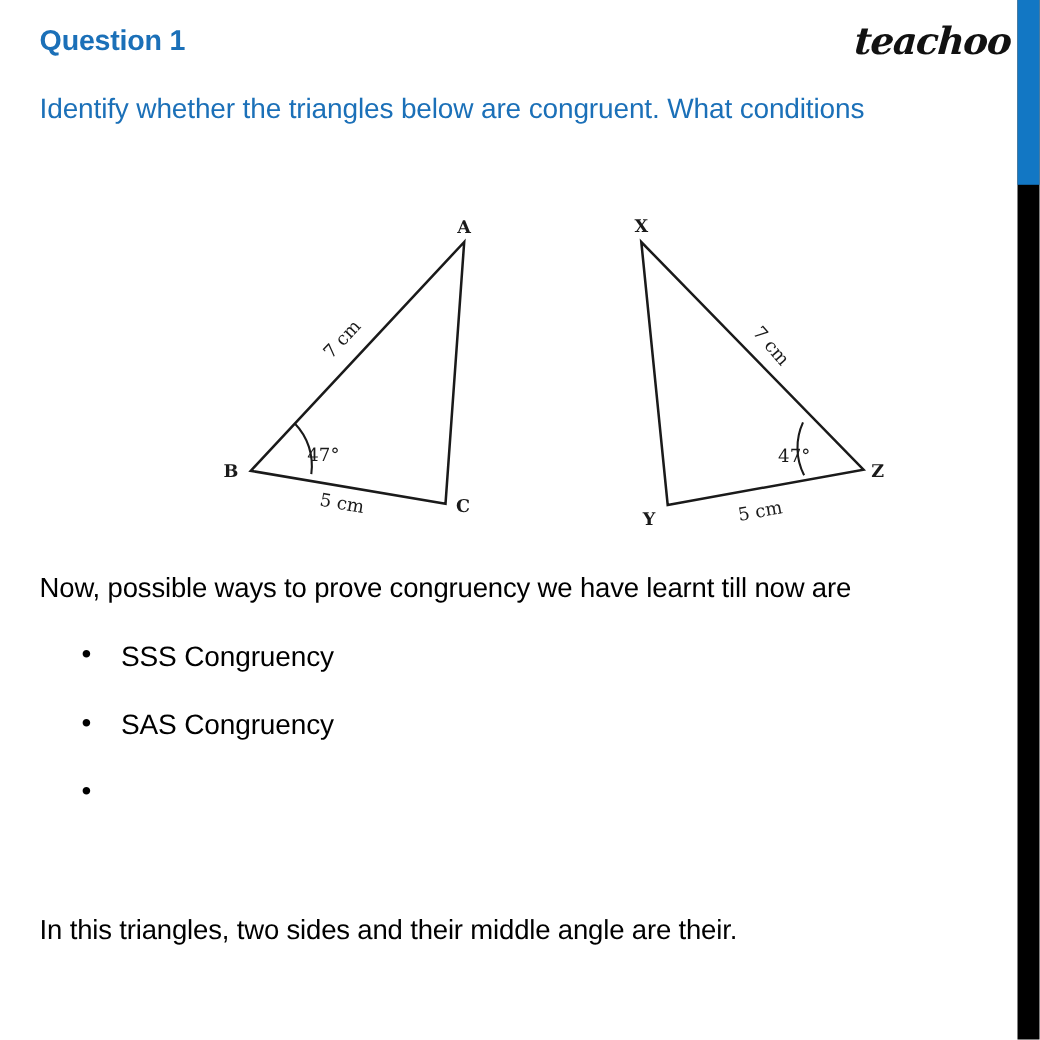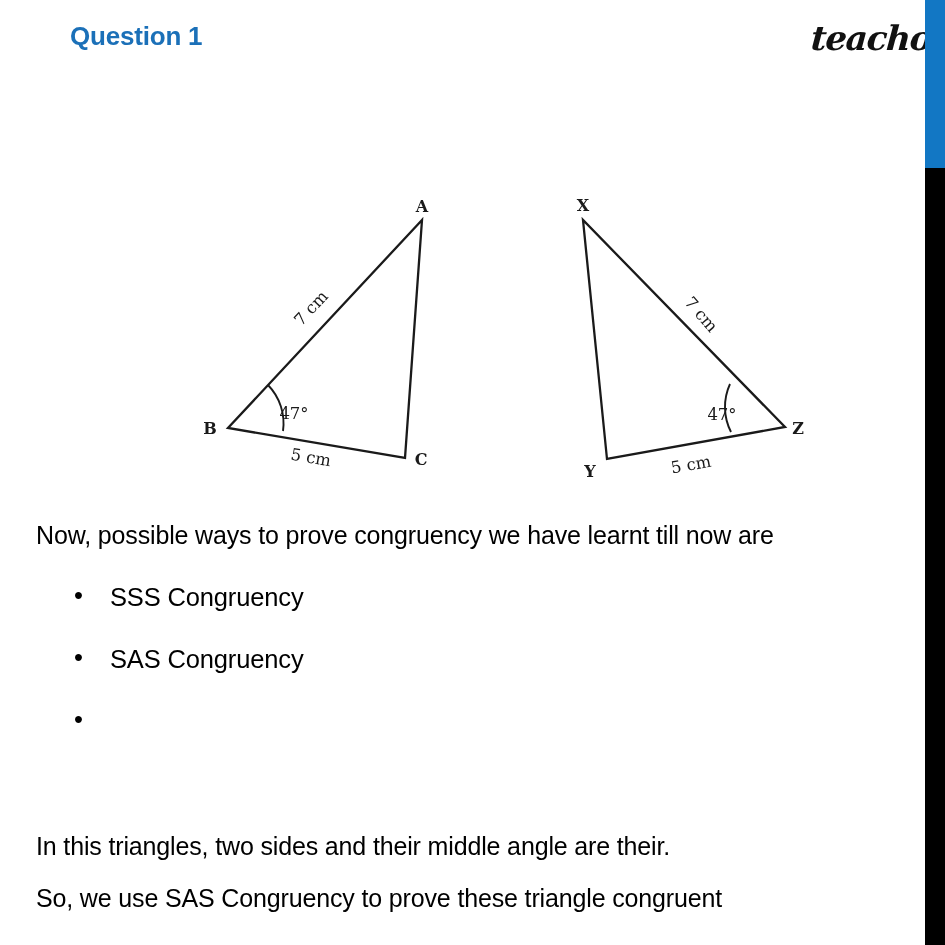--- a/index.html
+++ b/index.html
@@ -44,21 +44,20 @@
     overflow: hidden;
   }
 
   
   #header {
     position: absolute;
     top: 18px;
     left: 36px;
     width: 876px;
     height: 46px;
-    margin-left: 34px;
   }
   #question-title {
     position: absolute;
     left: 0;
     top: 3px;
     font-size: 26px;
     font-weight: bold;
     color: #1b70b8;
     letter-spacing: -0.2px;
     white-space: nowrap;
@@ -162,20 +161,21 @@
 <body>
 
 <div id="page">
 
   <div id="header">
     <div id="question-title">Question 1</div>
     <div id="brand-logo">teachoo</div>
   </div>
 
   <div id="question-body">
+    <div>Identify whether the triangles below are congruent. What conditions</div>
   </div>
 
   <div id="figure">
     <svg width="925" height="305" viewBox="0 0 925 305" xmlns="http://www.w3.org/2000/svg">
 
       <g>
 
         <path d="M 422 35 L 228 243 L 405 273 Z" fill="none" stroke="#1a1a1a" stroke-width="2.3" stroke-linejoin="miter" stroke-linecap="round"></path>
 
         <path d="M 268 200 A 55 55 0 0 1 283 246" fill="none" stroke="#1a1a1a" stroke-width="1.9"></path>
@@ -221,19 +221,18 @@
       <span class="bullet-dot">•</span>
       <span class="bullet-text"><b>SAS</b><span> Congruency</span></span>
     </div>
     <div class="bullet-row">
       <span class="bullet-dot">•</span>
     </div>
   </div>
 
   <div id="closing-line-1" class="prose"><span>In this triangles, </span><b>two sides and their middle angle</b><span> are their.</span></div>
 
-  <div id="closing-line-2" class="prose"><span>So, we use </span><b>SAS Congruency</b><span> to prove these triangle congruent</span></div>
 
 </div>
 
 <div id="scrollbar">
   <div id="scrollbar-thumb"></div>
 </div>
 
 </body></html>

